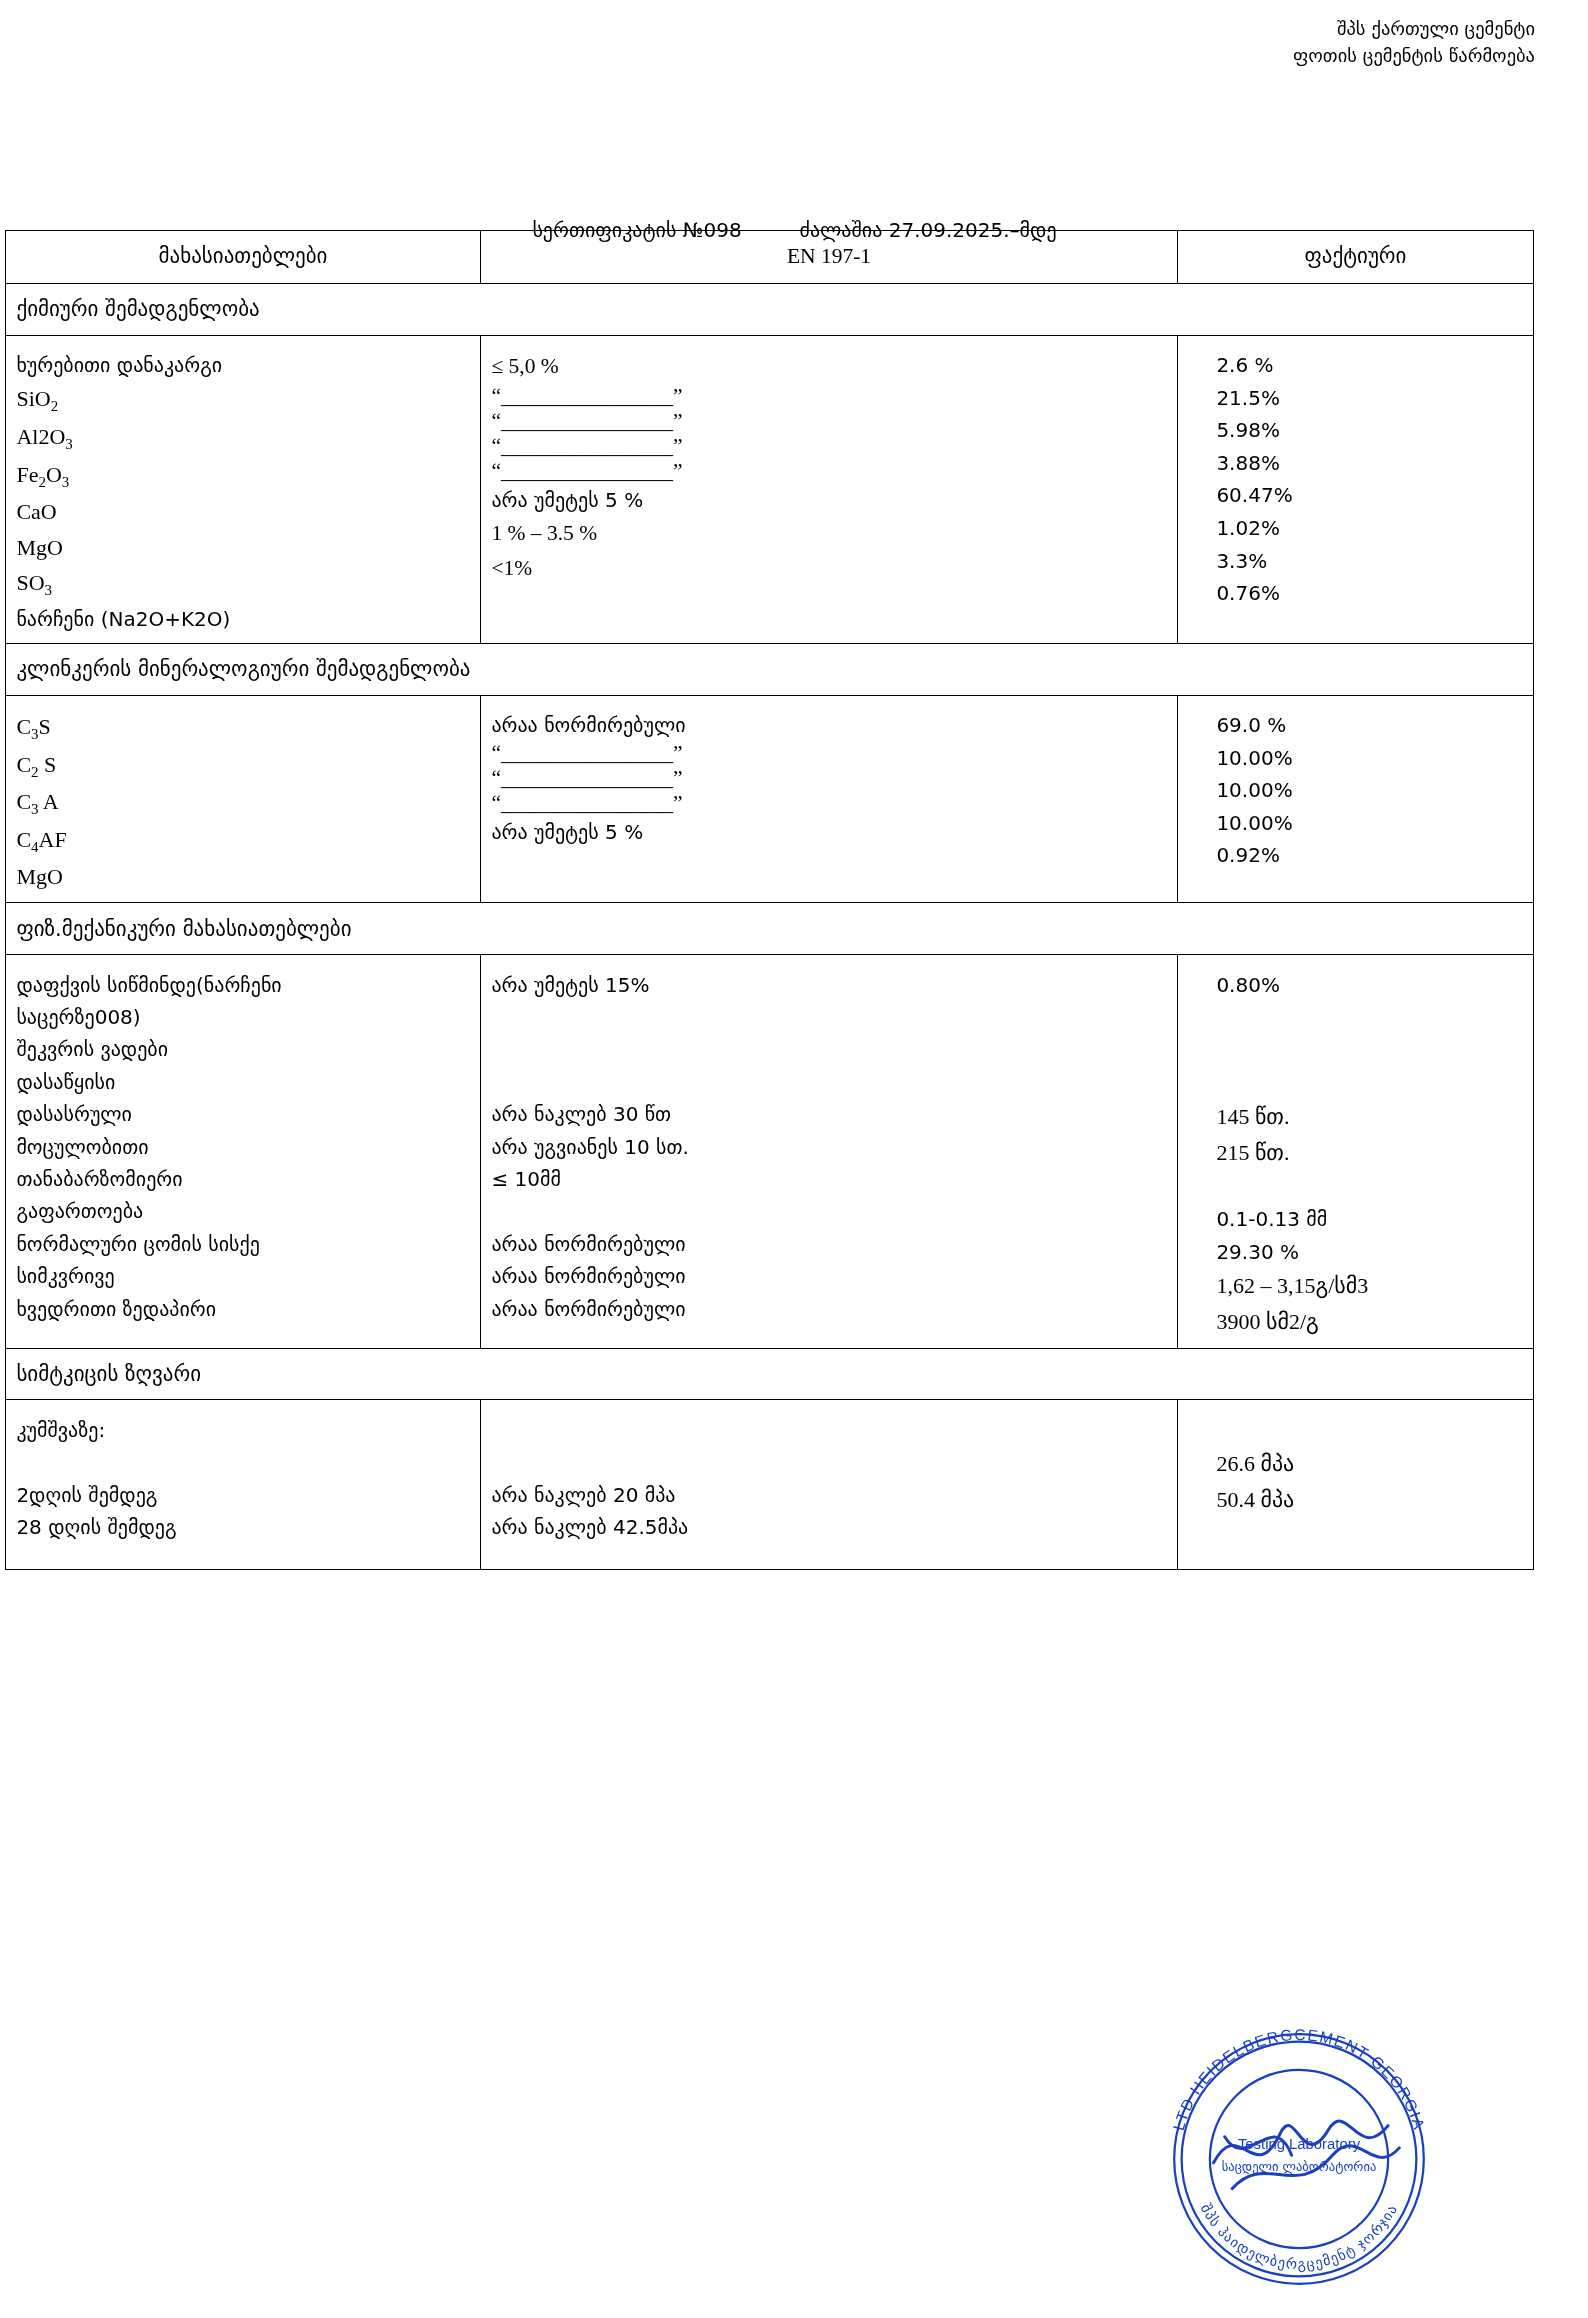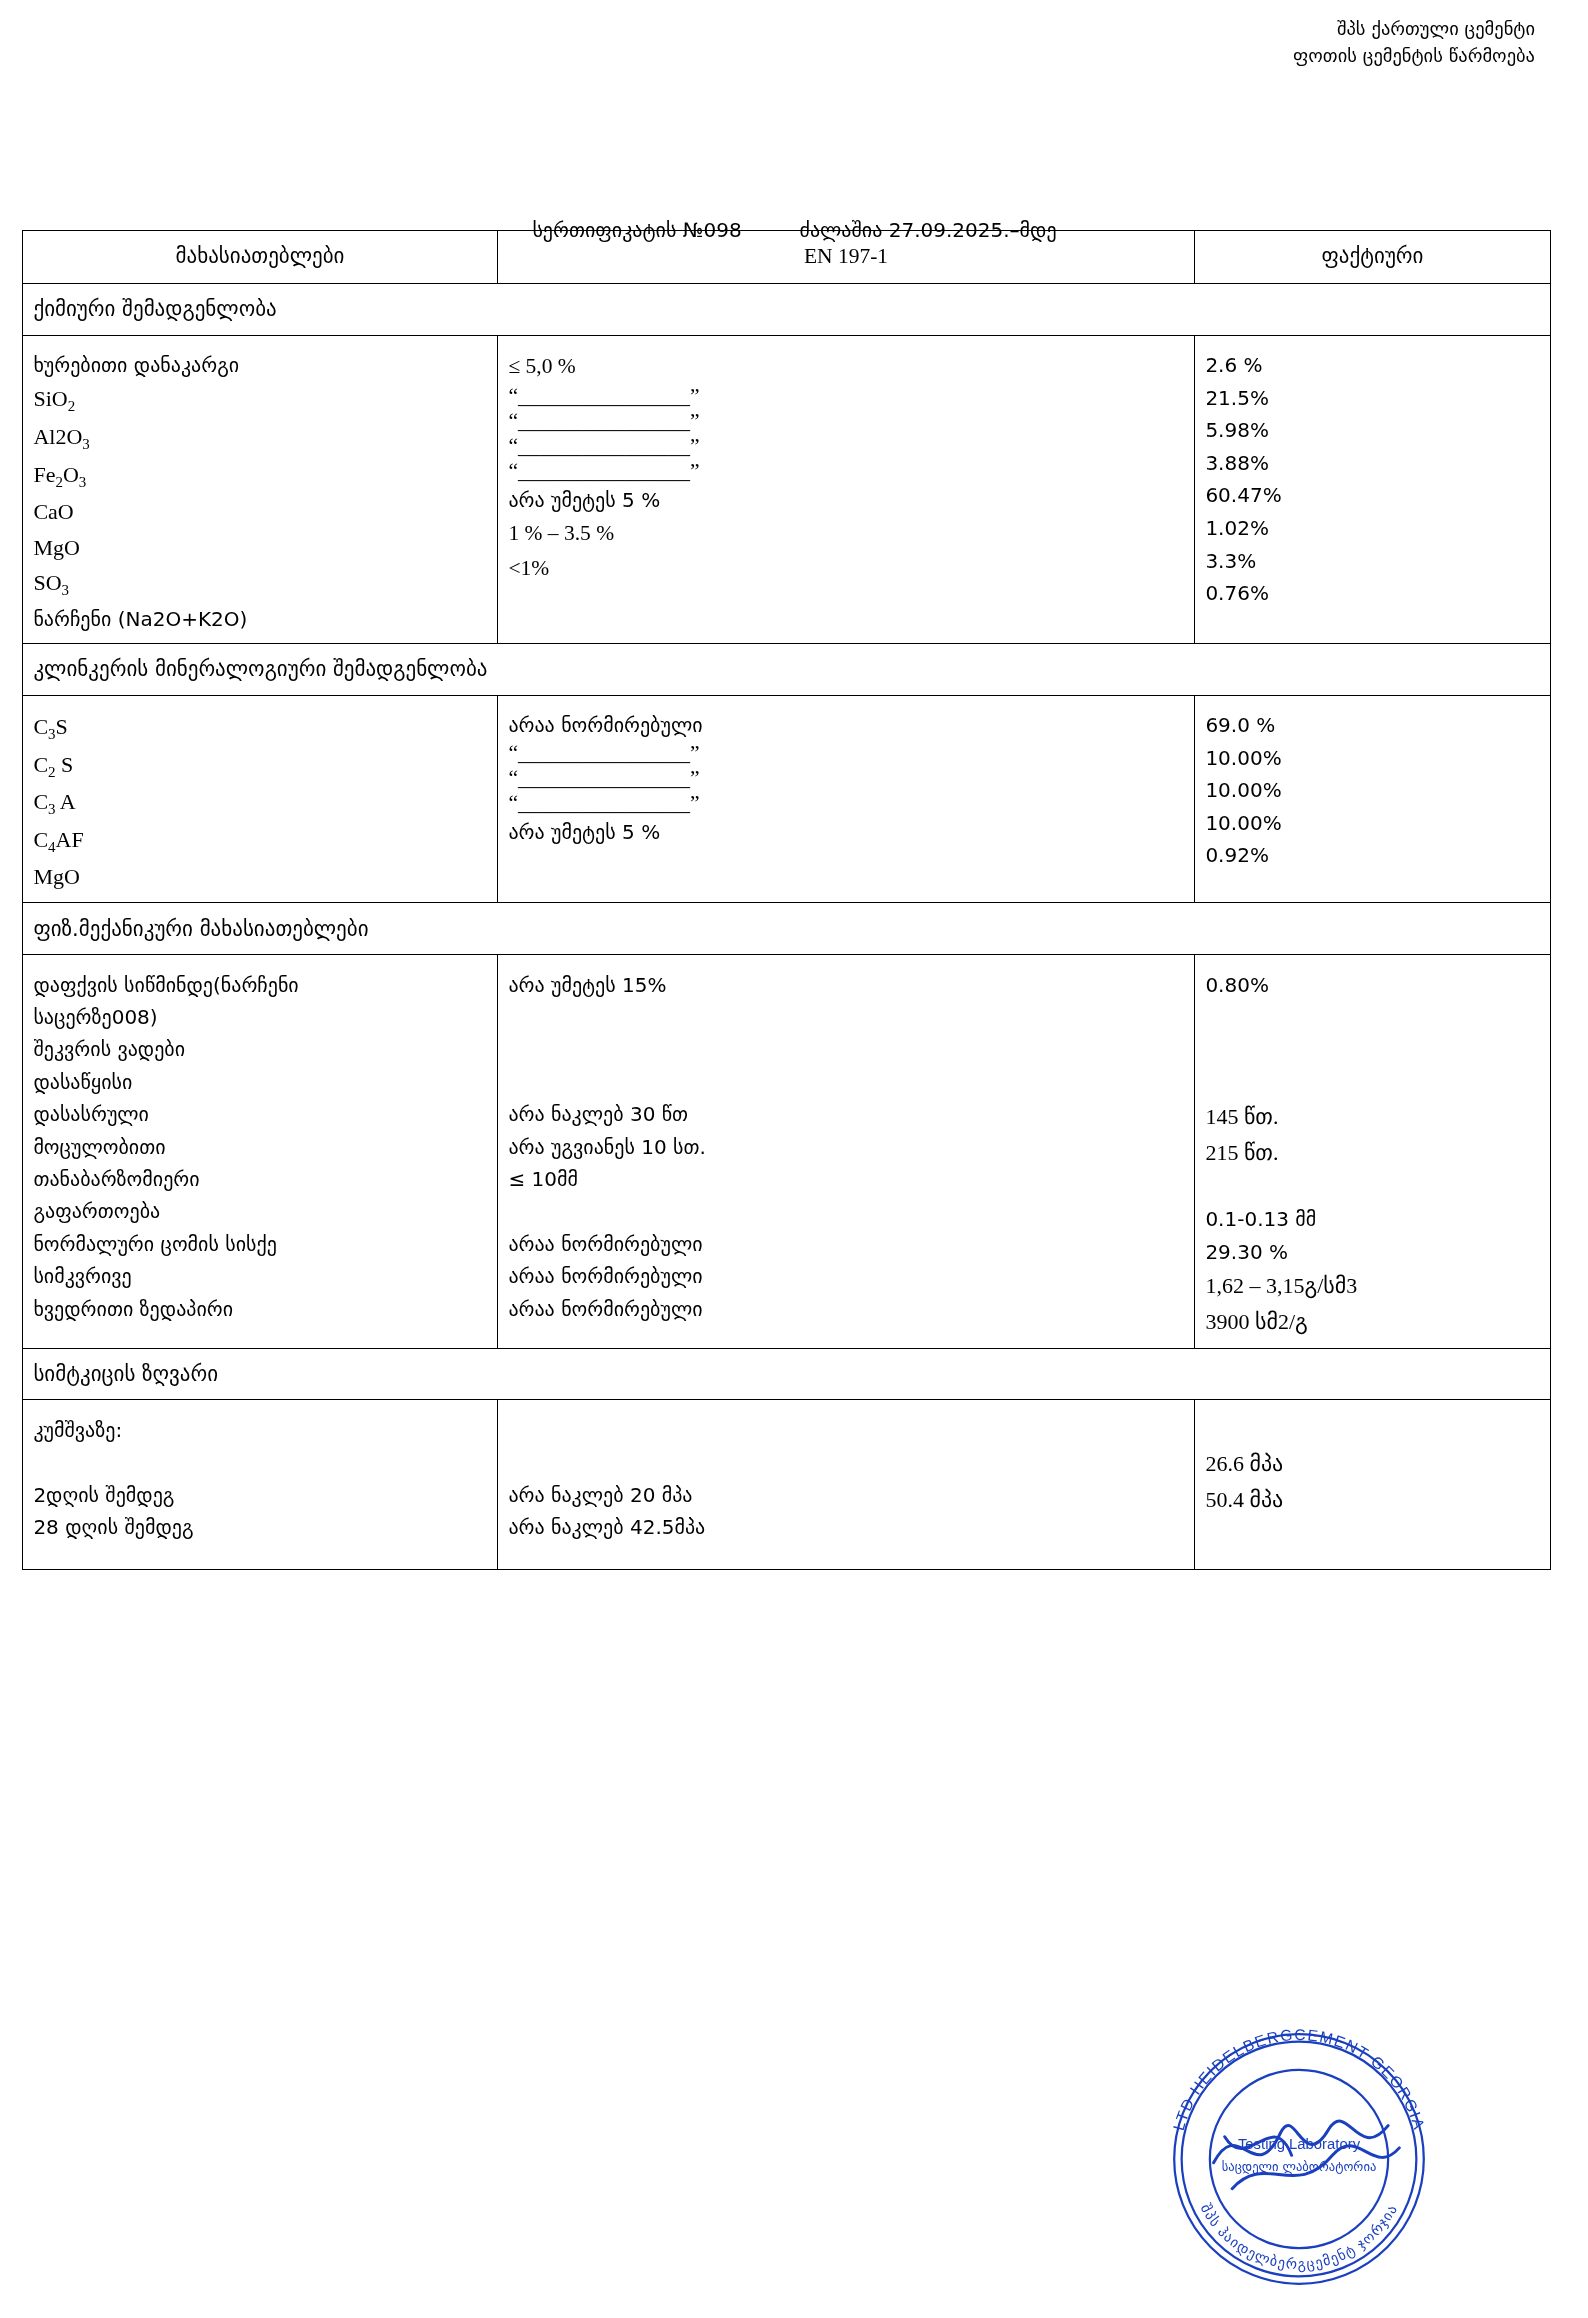--- a/index.html
+++ b/index.html
@@ -60,21 +60,21 @@
     font-size: 20px;
     margin-top: 24px;
   }
   .cert-line .gap {
     display: inline-block;
     width: 45px;
   }
   table.main {
     position: absolute;
     top: 230px;
-    left: 22px;
+    left: 5px;
     width: 1528px;
     border-collapse: collapse;
     table-layout: fixed;
     border-radius: 15px;
   }
   table.main td {
     border: 1.5px solid #000;
     vertical-align: top;
     padding: 7.4px 10.4px;
   }
@@ -117,20 +117,21 @@
   .quoteline {
     font-family: "Liberation Serif", serif;
     font-size: 21.5px;
     letter-spacing: 0px;
   }
   .cellpad-top { padding-top: 13.4px !important; }
   .valcol {
     font-family: "DejaVu Sans", sans-serif;
     font-size: 20px;
     line-height: 1.63;
+    margin-left: 28px;
   }
   .valcol.serifish {
     font-family: "Liberation Serif", serif;
     font-size: 22px;
   }
   .footer-line {
     position: absolute;
     left: 34px;
     top: 2118px;
     font-family: "DejaVu Sans", sans-serif;

